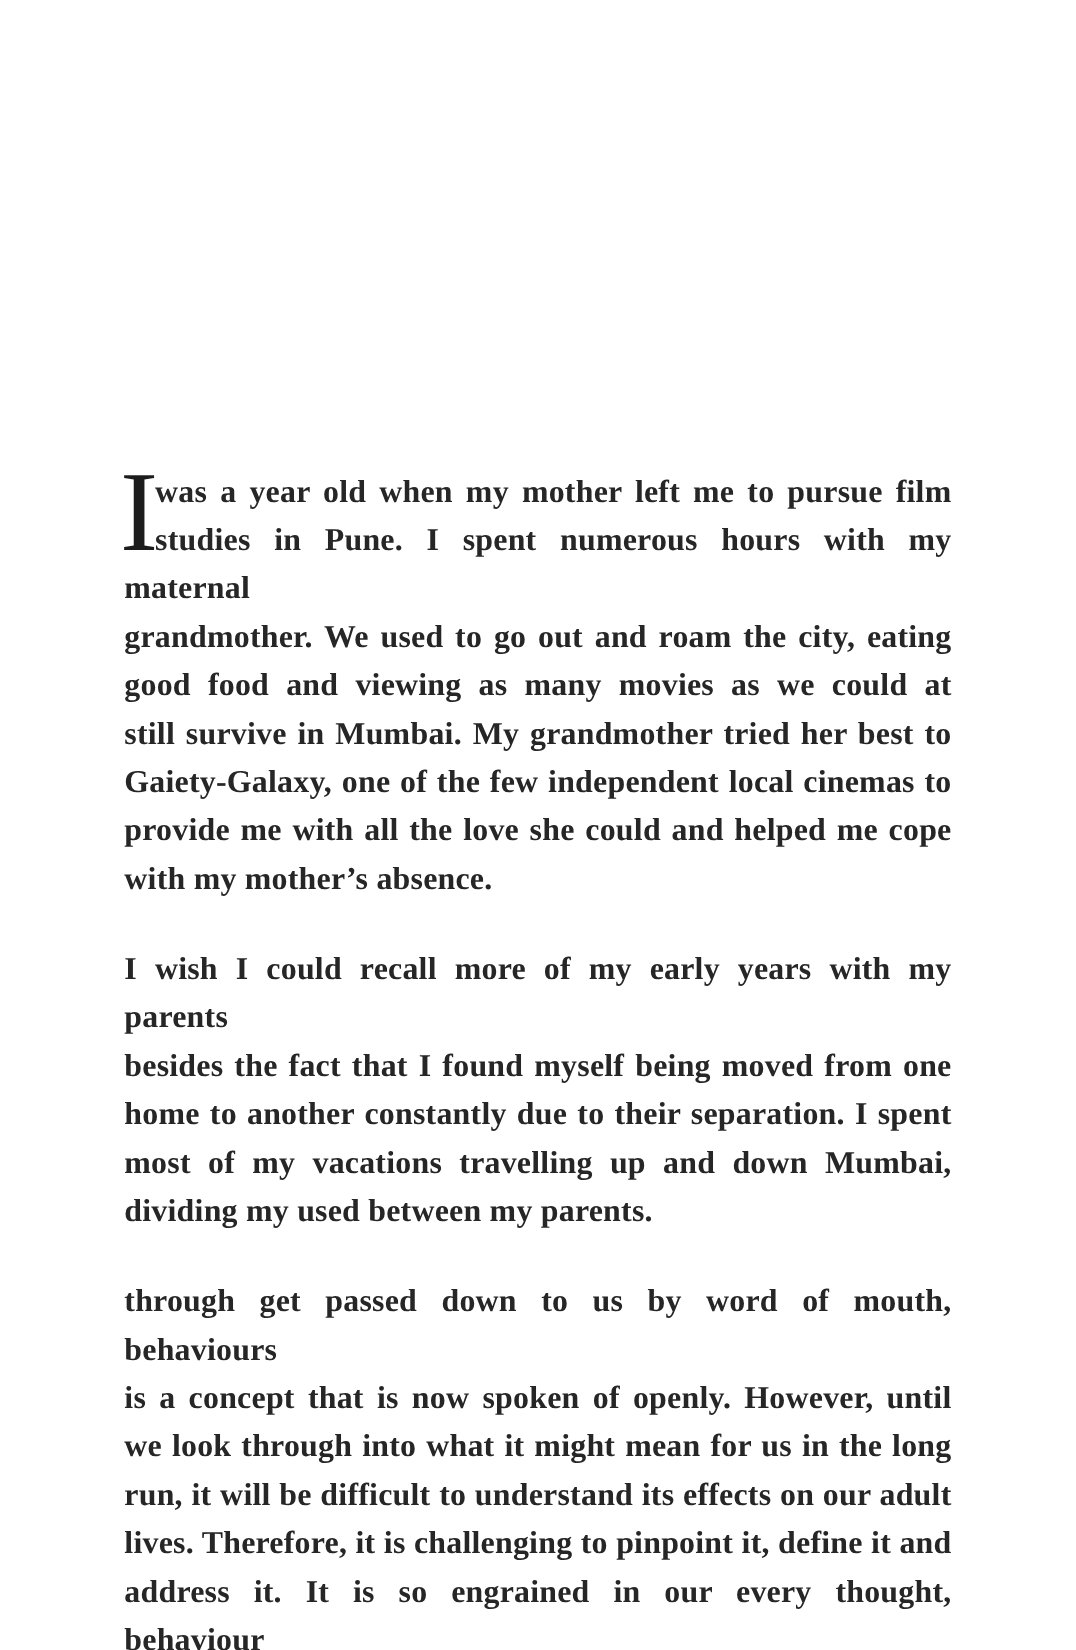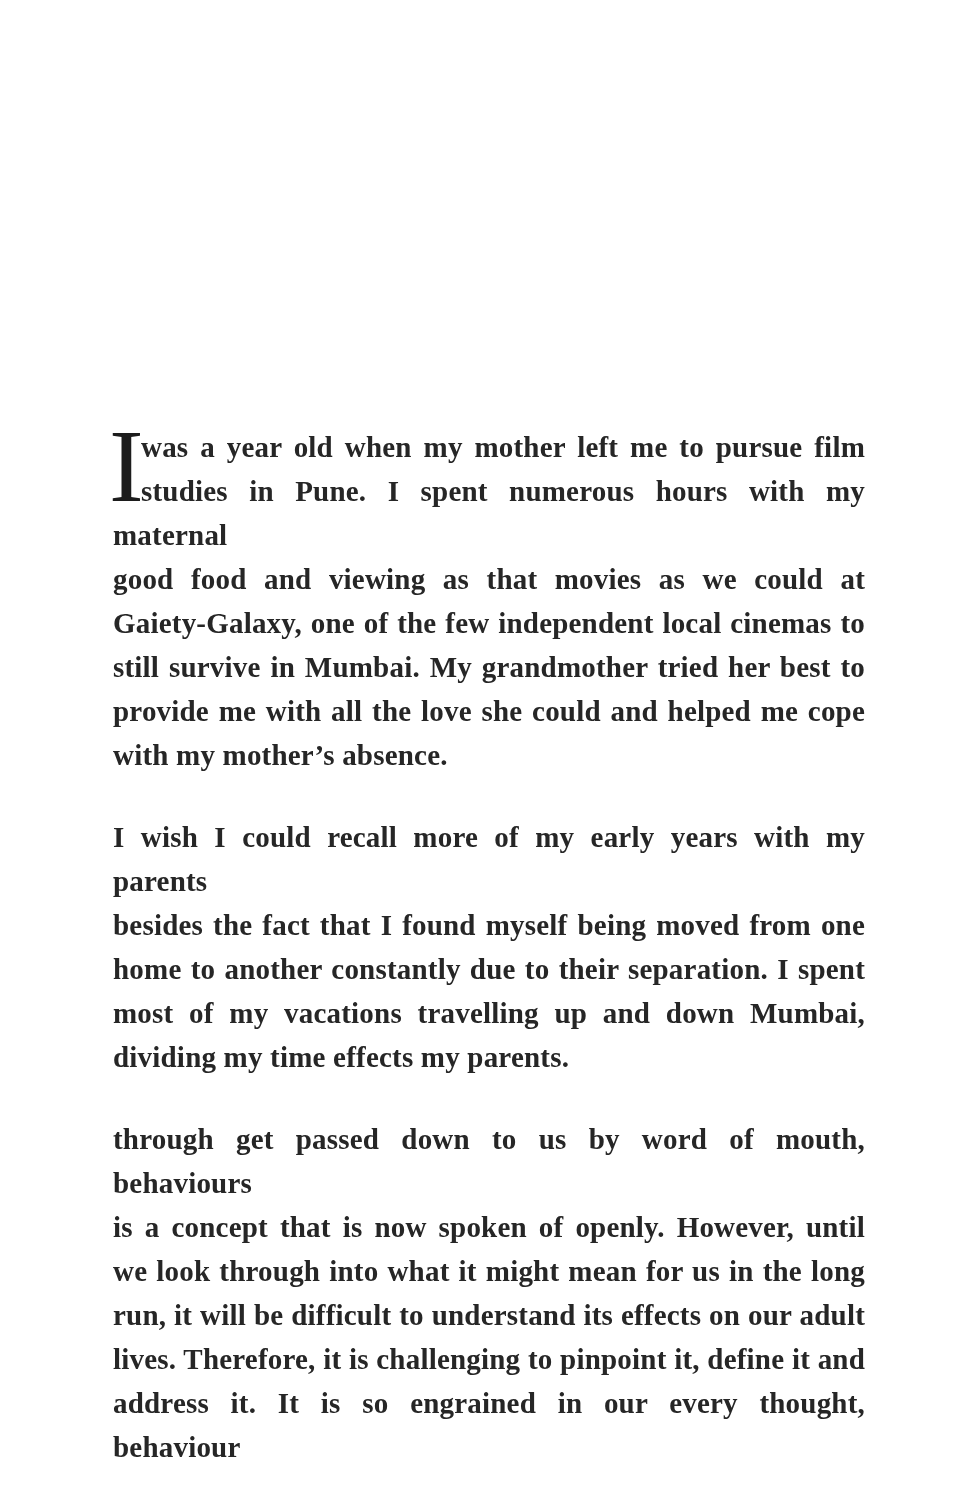--- a/index.html
+++ b/index.html
@@ -62,33 +62,34 @@
 </head>
 <body>
 
 <div class="book-page">
   <div class="text-block">
 
     <div class="paragraph">
       <span class="drop-cap">I</span>
       <div class="line">was a year old when my mother left me to pursue film</div>
       <div class="line">studies in Pune. I spent numerous hours with my maternal</div>
-      <div class="line">good food and viewing as that movies as we could at</div>
+      <div class="line">grandmother. We used to go out and roam the city, eating</div>
+      <div class="line">good food and viewing as many movies as we could at</div>
+      <div class="line">still survive in Mumbai. My grandmother tried her best to</div>
       <div class="line">Gaiety-Galaxy, one of the few independent local cinemas to</div>
-      <div class="line">still survive in Mumbai. My grandmother tried her best to</div>
       <div class="line">provide me with all the love she could and helped me cope</div>
       <div class="line last">with my mother’s absence.</div>
     </div>
 
     <div class="paragraph">
       <div class="line">I wish I could recall more of my early years with my parents</div>
       <div class="line">besides the fact that I found myself being moved from one</div>
       <div class="line">home to another constantly due to their separation. I spent</div>
       <div class="line">most of my vacations travelling up and down Mumbai,</div>
-      <div class="line last">dividing my time effects my parents.</div>
+      <div class="line last">dividing my used between my parents.</div>
     </div>
 
     <div class="paragraph">
       <div class="line">through get passed down to us by word of mouth, behaviours</div>
       <div class="line">is a concept that is now spoken of openly. However, until</div>
       <div class="line">we look through into what it might mean for us in the long</div>
       <div class="line">run, it will be difficult to understand its effects on our adult</div>
       <div class="line">lives. Therefore, it is challenging to pinpoint it, define it and</div>
       <div class="line">address it. It is so engrained in our every thought, behaviour</div>
     </div>

